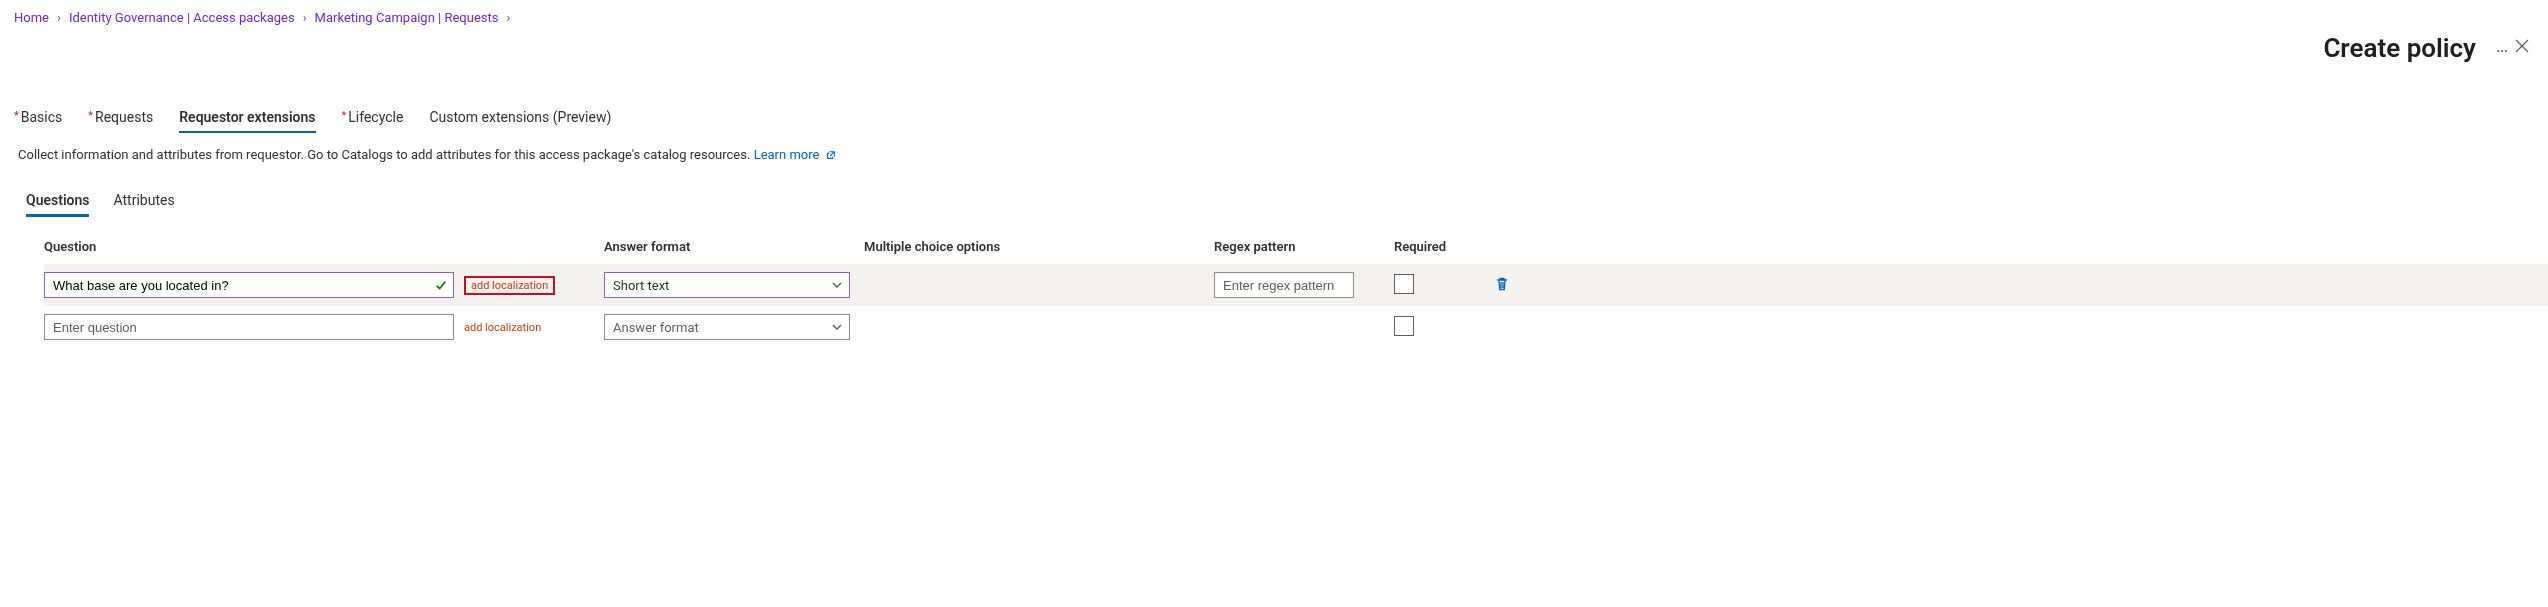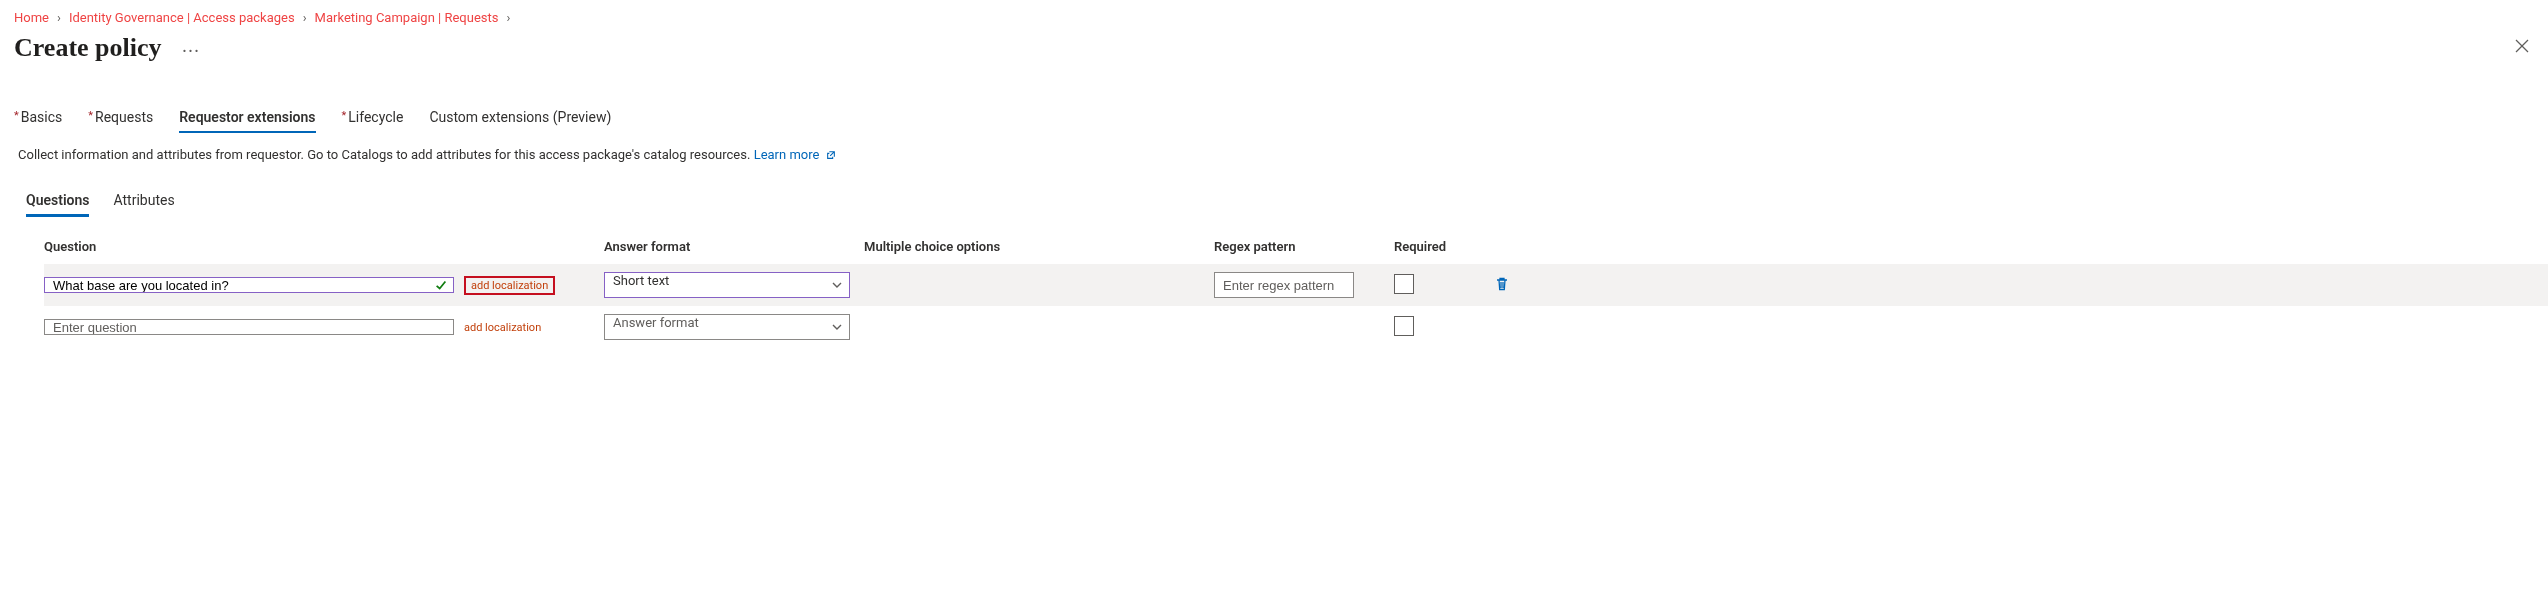--- a/index.html
+++ b/index.html
@@ -15,30 +15,29 @@
 
   
   .breadcrumb {
     display: flex;
     align-items: center;
     gap: 8px;
     padding: 10px 14px 4px 14px;
     font-size: 13px;
   }
   .breadcrumb .sep { color: #605e5c; }
-  .breadcrumb .crumb-link { color: #ef4444; cursor: pointer; }
+  .breadcrumb .crumb-link { color: #6d28d9; cursor: pointer; }
   .breadcrumb .sep::after { content: ''; }
 
   
   .title-row {
     display: flex;
     align-items: center;
-    justify-content: space-between;
+    justify-content: flex-end;
     padding: 0 18px 8px 14px;
-    font-family: Liberation Serif, serif;
   }
   .title-left { display: flex; align-items: center; gap: 14px; }
   h1.page-title {
     font-size: 26px;
     font-weight: 600;
     margin: 4px 0 0 0;
     color: #201f1e;
   }
   .ellipsis-btn {
     font-size: 18px;
@@ -139,21 +138,21 @@
     align-items: center;
     gap: 10px;
   }
   .q-input-wrap {
     position: relative;
     flex: 0 0 410px;
   }
   .q-input {
     width: 100%;
     box-sizing: border-box;
-    height: 16px;
+    height: 26px;
     font-size: 13px;
     padding: 2px 28px 2px 8px;
     border: 1px solid #8a8886;
     outline: none;
     background: #ffffff;
   }
   .q-input.valid { border-color: #8661c5; }
   .q-input::placeholder { color: #605e5c; }
   .valid-check {
     position: absolute;
@@ -178,20 +177,21 @@
   }
 
   
   .af-select {
     position: relative;
     width: 246px;
     height: 26px;
     border: 1px solid #8a8886;
     background: #fff;
     display: flex;
+    align-items: center;
     padding: 0 24px 0 8px;
     box-sizing: border-box;
     cursor: pointer;
     font-size: 13px;
   }
   .af-select.selected { border-color: #8661c5; }
   .af-select.placeholder { color: #605e5c; }
   .af-chevron {
     position: absolute;
     right: 6px;

